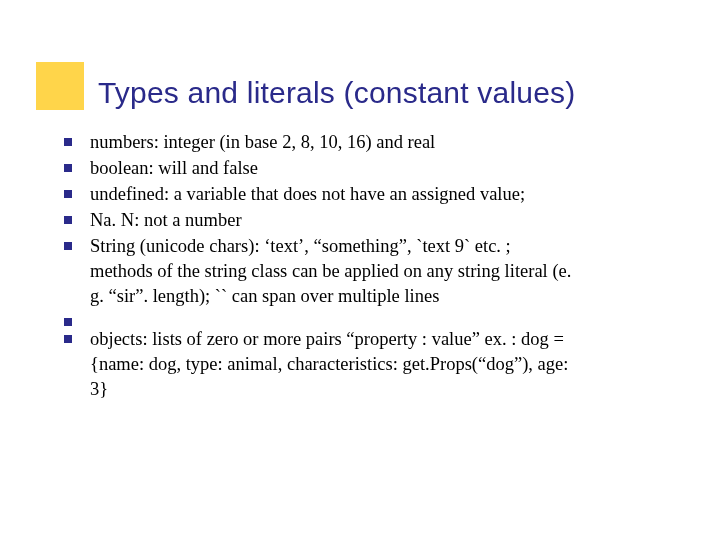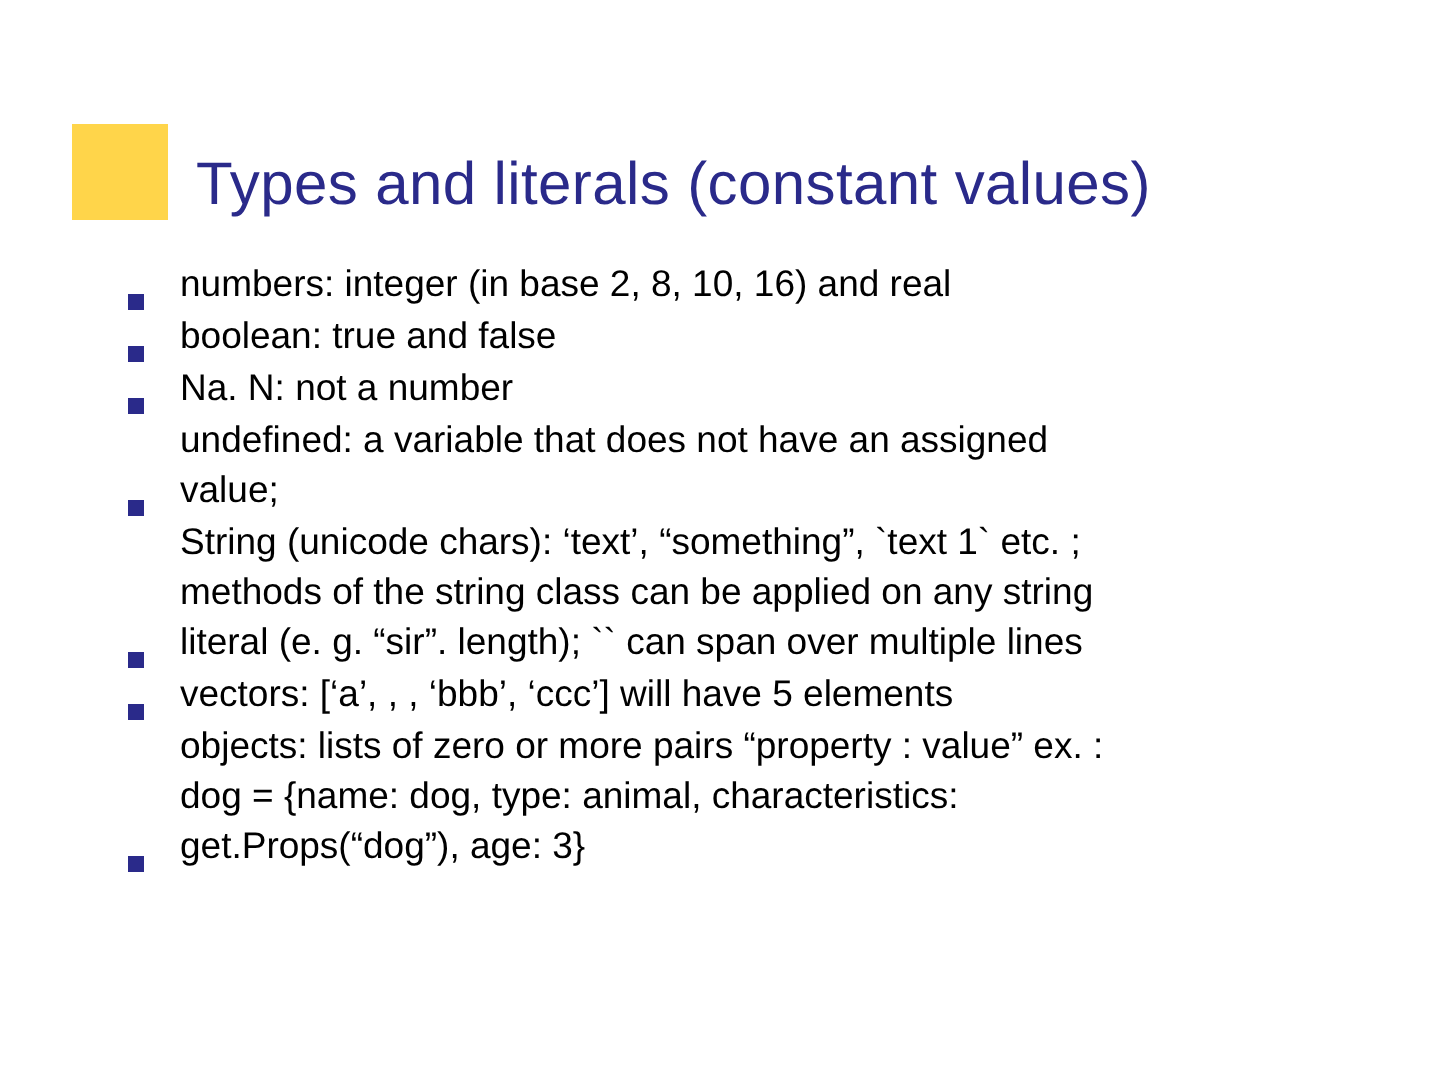--- a/index.html
+++ b/index.html
@@ -37,23 +37,24 @@
     white-space: nowrap;
   }
   .body {
     position: absolute;
     top: 130px;
     left: 64px;
     right: 40px;
   }
   .bullet-row {
     display: flex;
-    align-items: flex-end;
+    align-items: flex-start;
     margin-bottom: 1px;
     line-height: 1.35;
+    font-family: Liberation Serif, serif;
   }
   .bullet-icon {
     width: 8px;
     height: 8px;
     background: #2a2a8a;
     margin-top: 8px;
     margin-right: 18px;
     flex-shrink: 0;
   }
   .bullet-text {
@@ -70,42 +71,41 @@
 
   <div class="body">
 
     <div class="bullet-row">
       <div class="bullet-icon"></div>
       <div class="bullet-text">numbers: integer (in base 2, 8, 10, 16) and real</div>
     </div>
 
     <div class="bullet-row">
       <div class="bullet-icon"></div>
-      <div class="bullet-text">boolean: true and false</div>
+      <div class="bullet-text">boolean: will and false</div>
     </div>
 
+
+    <div class="bullet-row">
+      <div class="bullet-icon"></div>
+      <div class="bullet-text">undefined: a variable that does not have an assigned value;</div>
+    </div>
 
     <div class="bullet-row">
       <div class="bullet-icon"></div>
       <div class="bullet-text">Na. N: not a number</div>
     </div>
 
     <div class="bullet-row">
       <div class="bullet-icon"></div>
-      <div class="bullet-text">undefined: a variable that does not have an assigned value;</div>
+      <div class="bullet-text">String (unicode chars): ‘text’, “something”, `text 9` etc. ; methods of the string class can be applied on any string literal (e. g. “sir”. length); `` can span over multiple lines</div>
     </div>
 
     <div class="bullet-row">
       <div class="bullet-icon"></div>
-      <div class="bullet-text">String (unicode chars): ‘text’, “something”, `text 1` etc. ; methods of the string class can be applied on any string literal (e. g. “sir”. length); `` can span over multiple lines</div>
-    </div>
-
-    <div class="bullet-row">
-      <div class="bullet-icon"></div>
-      <div class="bullet-text">vectors: [‘a’, , , ‘bbb’, ‘ccc’] will have 5 elements</div>
     </div>
 
     <div class="bullet-row">
       <div class="bullet-icon"></div>
       <div class="bullet-text">objects: lists of zero or more pairs “property : value” ex. : dog = {name: dog, type: animal, characteristics: get.Props(“dog”), age: 3}</div>
     </div>
 
   </div>
 </div>
 

